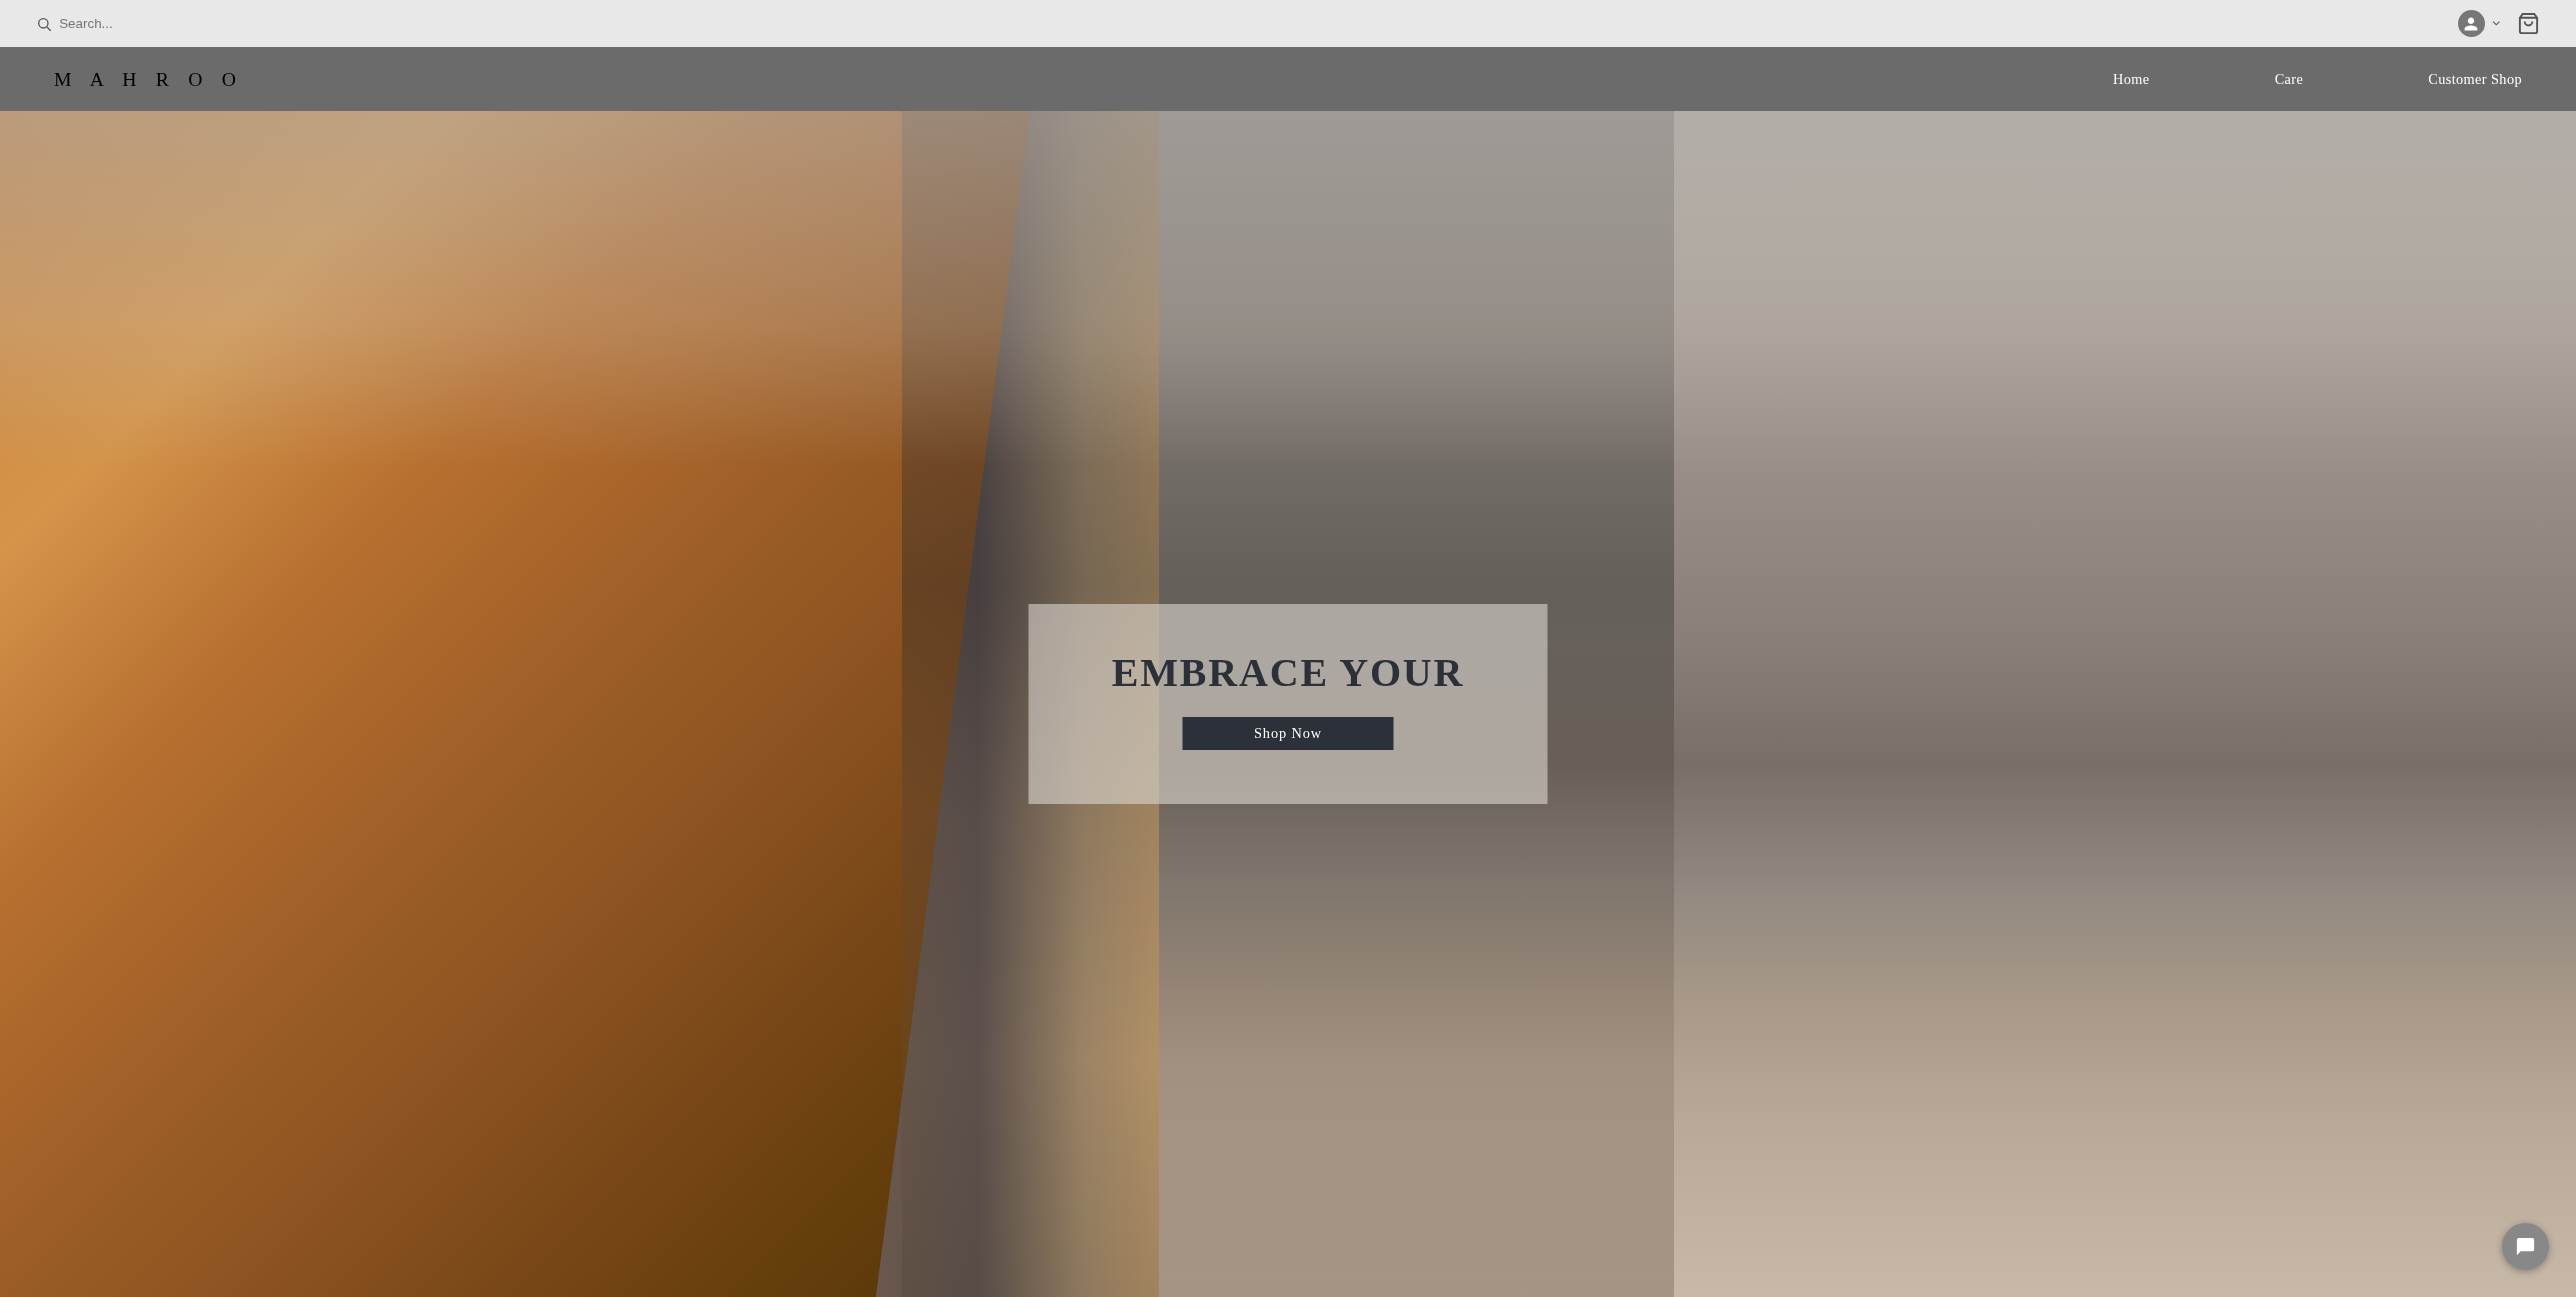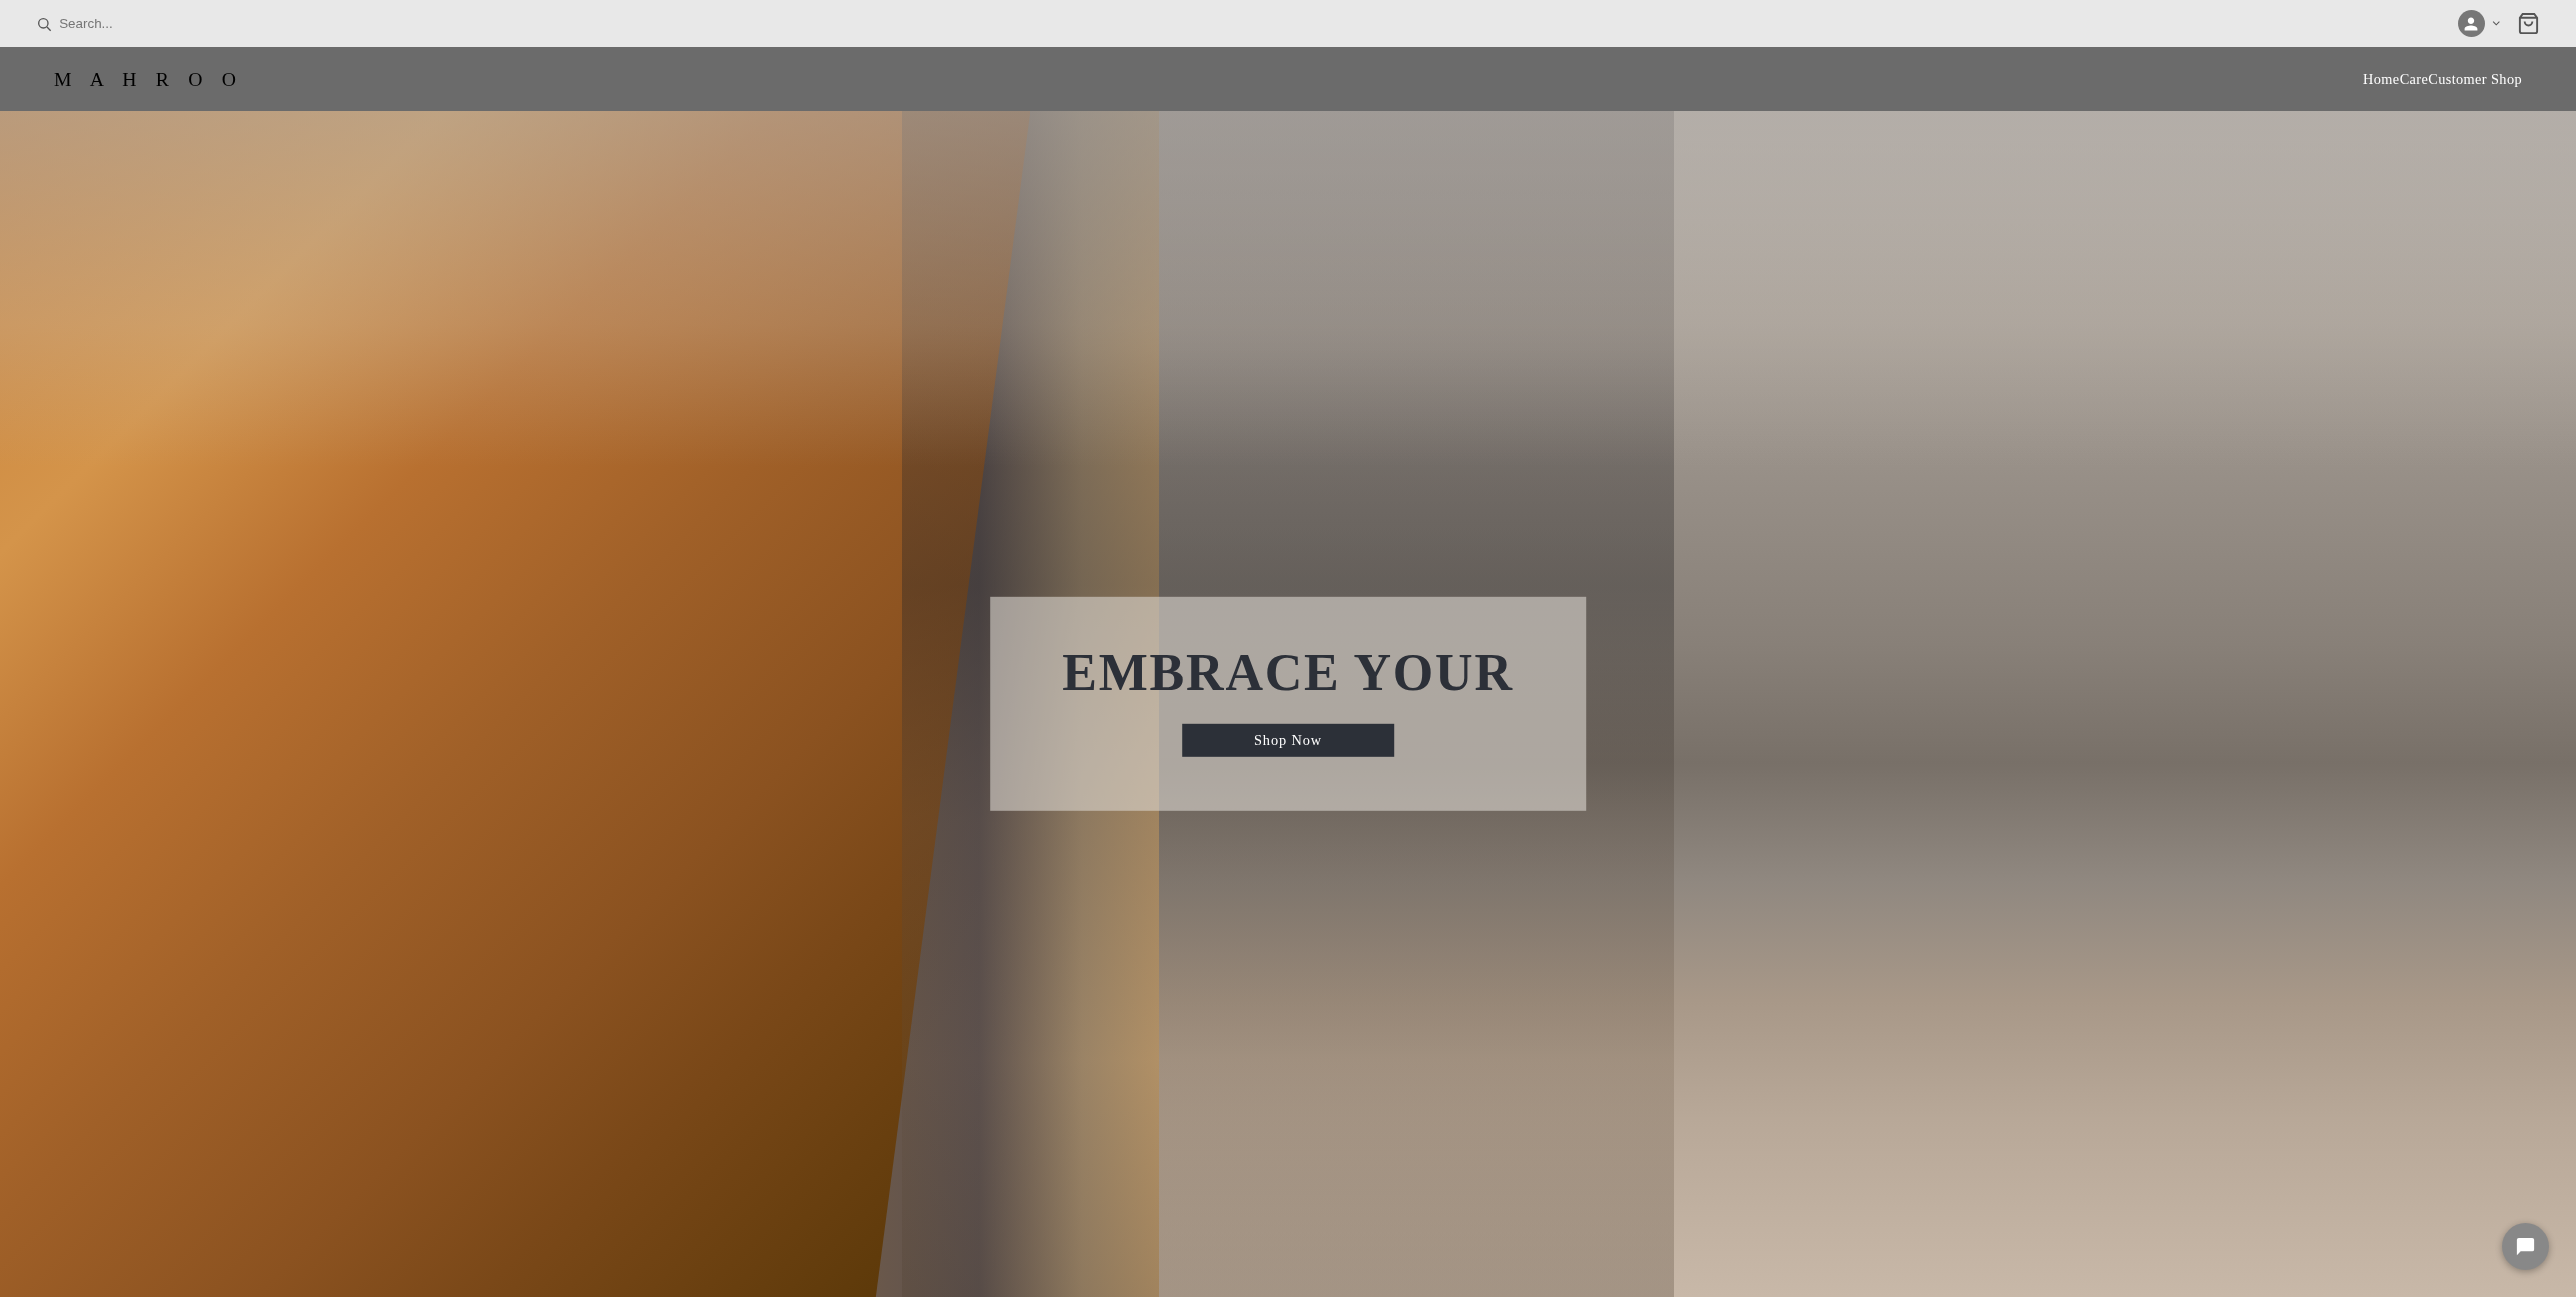--- a/index.html
+++ b/index.html
@@ -109,20 +109,21 @@
       letter-spacing: 7.2px;
       color: #000000;
       font-weight: normal;
       text-decoration: none;
       cursor: pointer;
     }
 
     .nav-links {
       display: flex;
       align-items: center;
+      gap: 125px;
     }
 
     .nav-link {
       color: #ffffff;
       font-size: 14.3px;
       text-decoration: none;
       font-family: 'Georgia', serif;
       cursor: pointer;
       letter-spacing: 0.4px;
     }
@@ -259,21 +260,21 @@
       left: 50%;
       transform: translate(-50%, -50%);
       background: rgba(220, 215, 208, 0.6);
       padding: 45px 72px 54px;
       text-align: center;
       min-width: 519px;
     }
 
     .hero-headline {
       font-family: 'Georgia', serif;
-      font-size: 52px;
+      font-size: 40px;
       font-weight: bold;
       color: #2c3038;
       line-height: 1.2;
       letter-spacing: 1.8px;
       text-transform: uppercase;
       margin-bottom: 20px;
     }
 
     .shop-now-btn {
       background-color: #2c3038;

